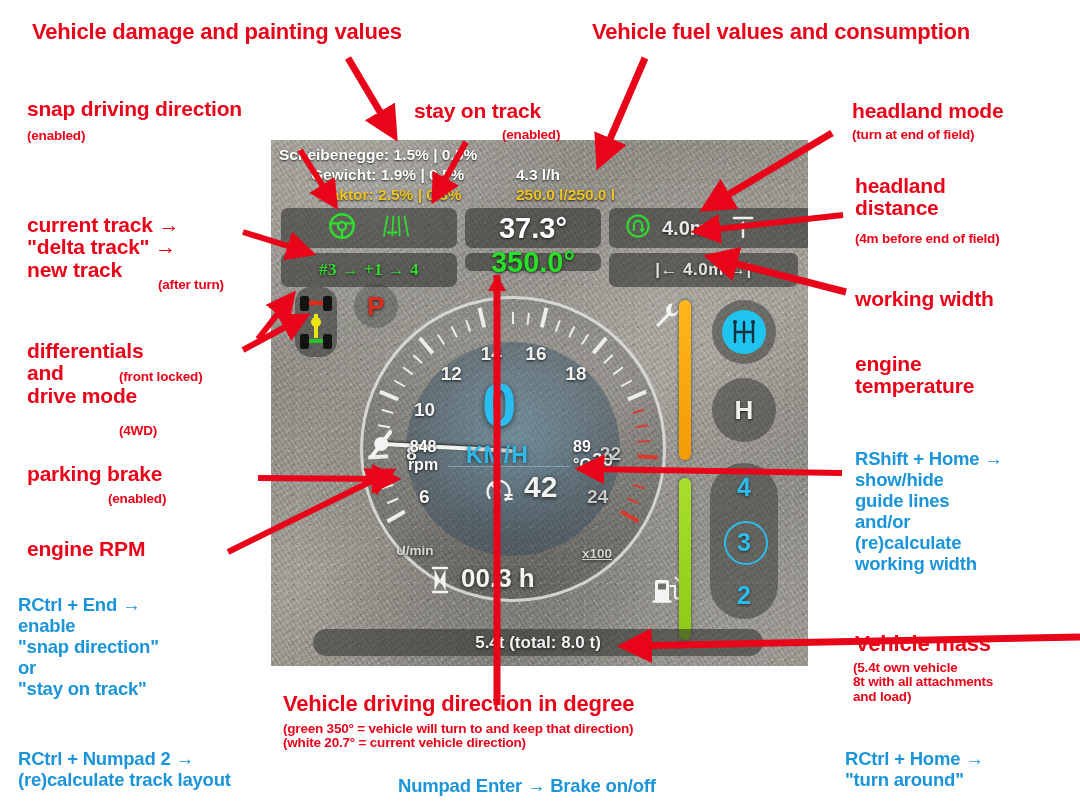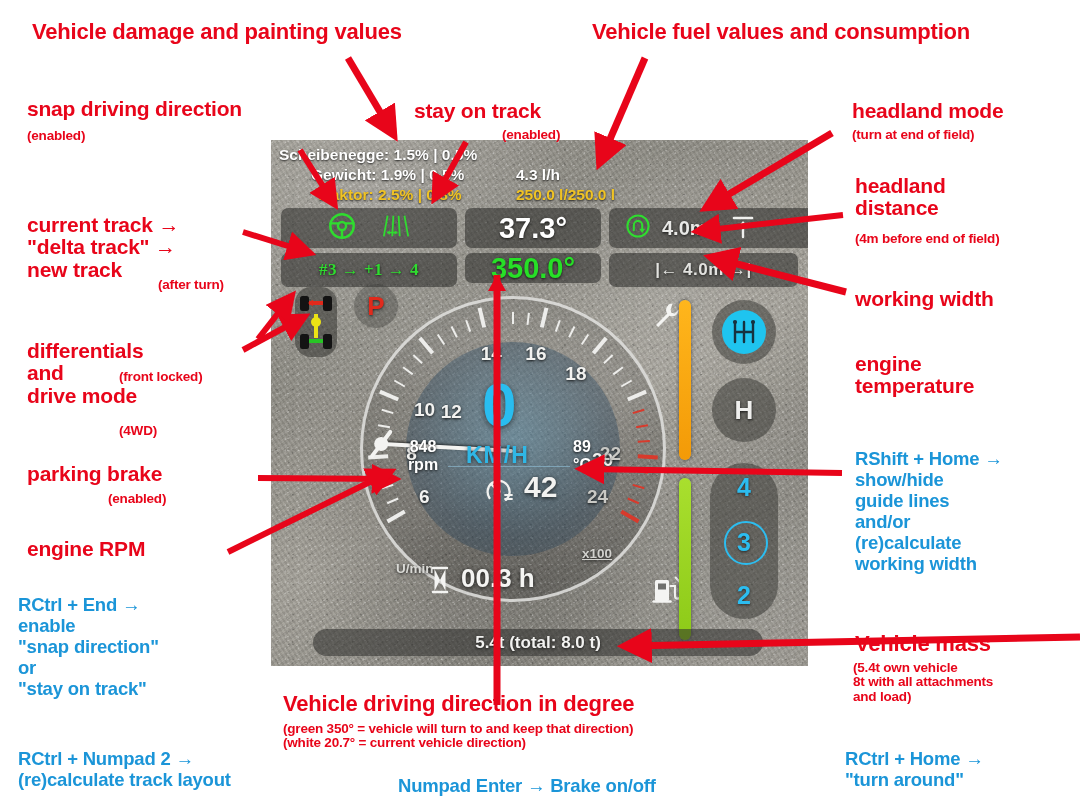--- a/index.html
+++ b/index.html
@@ -155,21 +155,21 @@
         <path d="M4 6 H22" stroke="#f0f0ee" stroke-width="2.6" stroke-linecap="round"></path>
         <path d="M13 25 V12" stroke="#f0f0ee" stroke-width="2.4" stroke-linecap="round"></path>
         <path d="M13 9 l5 6 h-10 z" fill="#f0f0ee"></path>
       </svg>
     </span>
   </div>
 
   <div class="tile" style="left:10px;top:113px;width:176px;height:34px;font-family:Liberation Serif, serif;">
     <span class="txt trk">#3 → +1 → 4</span>
   </div>
-  <div class="tile" style="left:194px;top:113px;width:136px;height:30px;">
+  <div class="tile" style="left:194px;top:113px;width:136px;height:18px;">
     <span class="txt deg-green">350.0°</span>
   </div>
   <div class="tile" style="left:338px;top:113px;width:189px;height:34px;">
     <span class="txt ww">|← 4.0m →|</span>
   </div>
 
   <div id="diffbox">
     <svg width="42" height="70" viewBox="0 0 42 70">
       <rect x="5" y="9" width="9" height="15" rx="2.5" fill="#131313"></rect>
       <rect x="28" y="9" width="9" height="15" rx="2.5" fill="#131313"></rect>
@@ -299,30 +299,30 @@
           <i style="left:125px;top:-1.2px;width:12px;height:2.4px;"></i>
         </div>
         <div class="tick red" style="transform: rotate(390deg);">
           <i style="left:125px;top:-2px;width:20px;height:4px;"></i>
         </div>
       </div>
     <div id="gnums">
         <div class="gnum" style="left: 58.9955px; top: 189.5px;">6</div>
         <div class="gnum" style="left: 46.1641px; top: 146.64px;">8</div>
         <div class="gnum" style="left: 53.933px; top: 102.58px;">10</div>
-        <div class="gnum" style="left: 80.6496px; top: 66.6937px; margin-top: 38px;">12</div>
+        <div class="gnum" style="left: 80.6496px; top: 66.6937px;">12</div>
         <div class="gnum" style="left: 120.63px; top: 46.6146px;">14</div>
         <div class="gnum" style="left: 165.37px; top: 46.6146px;">16</div>
         <div class="gnum" style="left: 205.35px; top: 66.6937px;">18</div>
         <div class="gnum" style="left: 232.067px; top: 105px; margin-top: 48px;">20</div>
         <div class="gnum dim" style="left: 239.836px; top: 146.64px;">22</div>
         <div class="gnum dim" style="left: 227.004px; top: 189.5px;">24</div>
       </div>
 
-    <div class="umin" style="left:36px;top:265px;">U/min</div>
+    <div class="umin" style="left:36px;top:247px;">U/min</div>
     <div class="x100" style="left:222px;top:250px;">x100</div>
 
     <div id="needle" style="transform: rotate(183.067deg);">
       <span class="cap"></span>
         <span class="tail"></span>
     </div>
 
     <div class="speed" style="left:122px;top:78px;">0</div>
     <div class="kmh" style="left:106px;top:146px;">KM/H</div>
 

